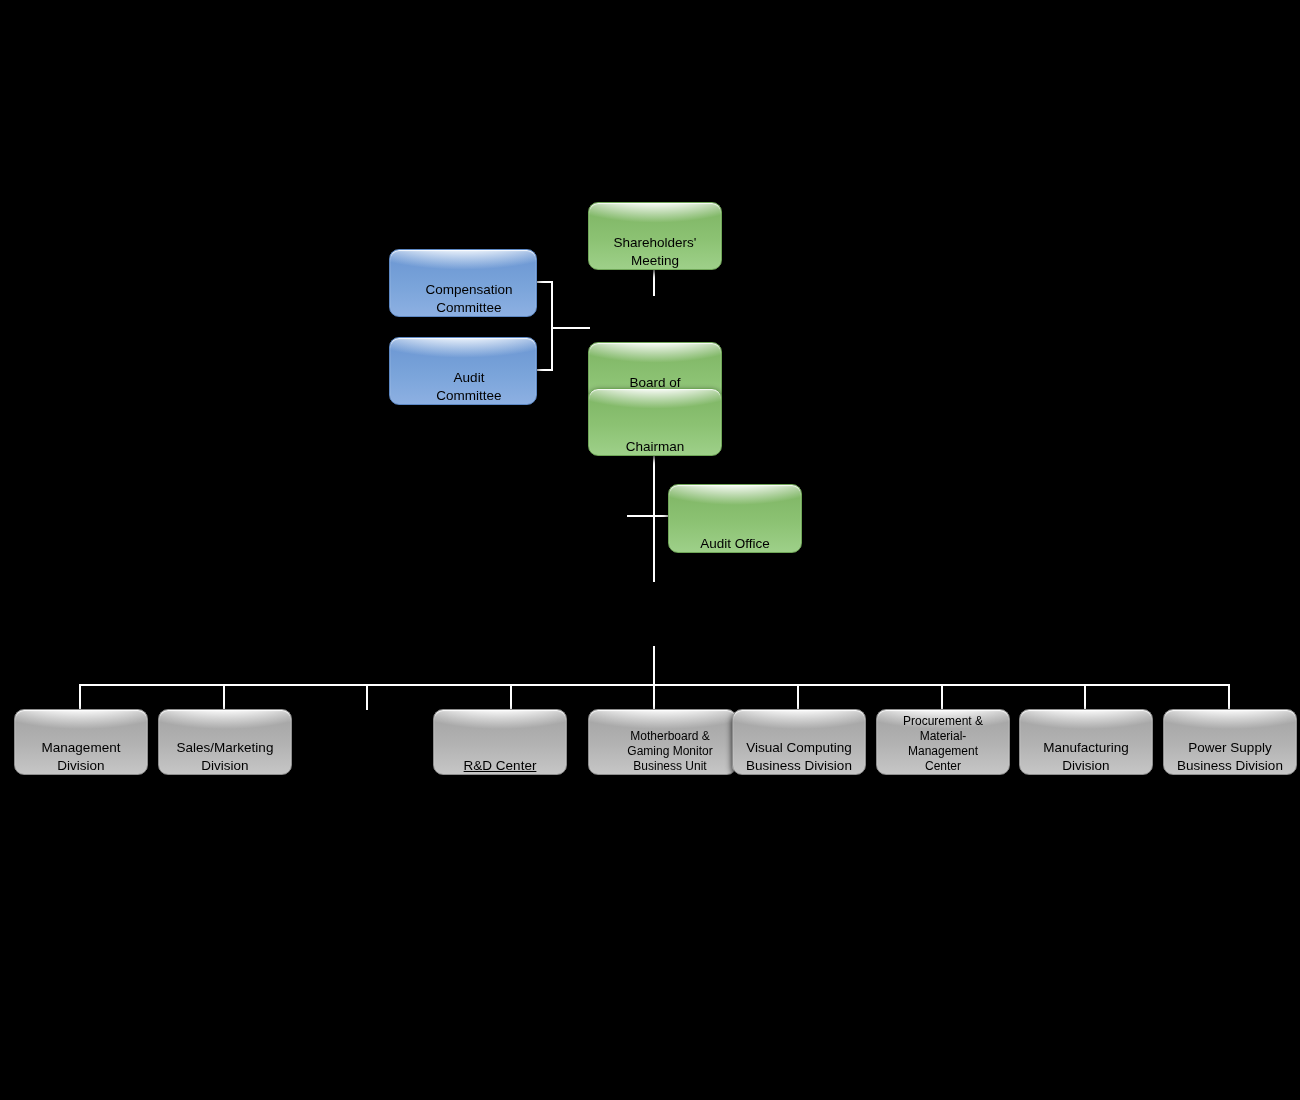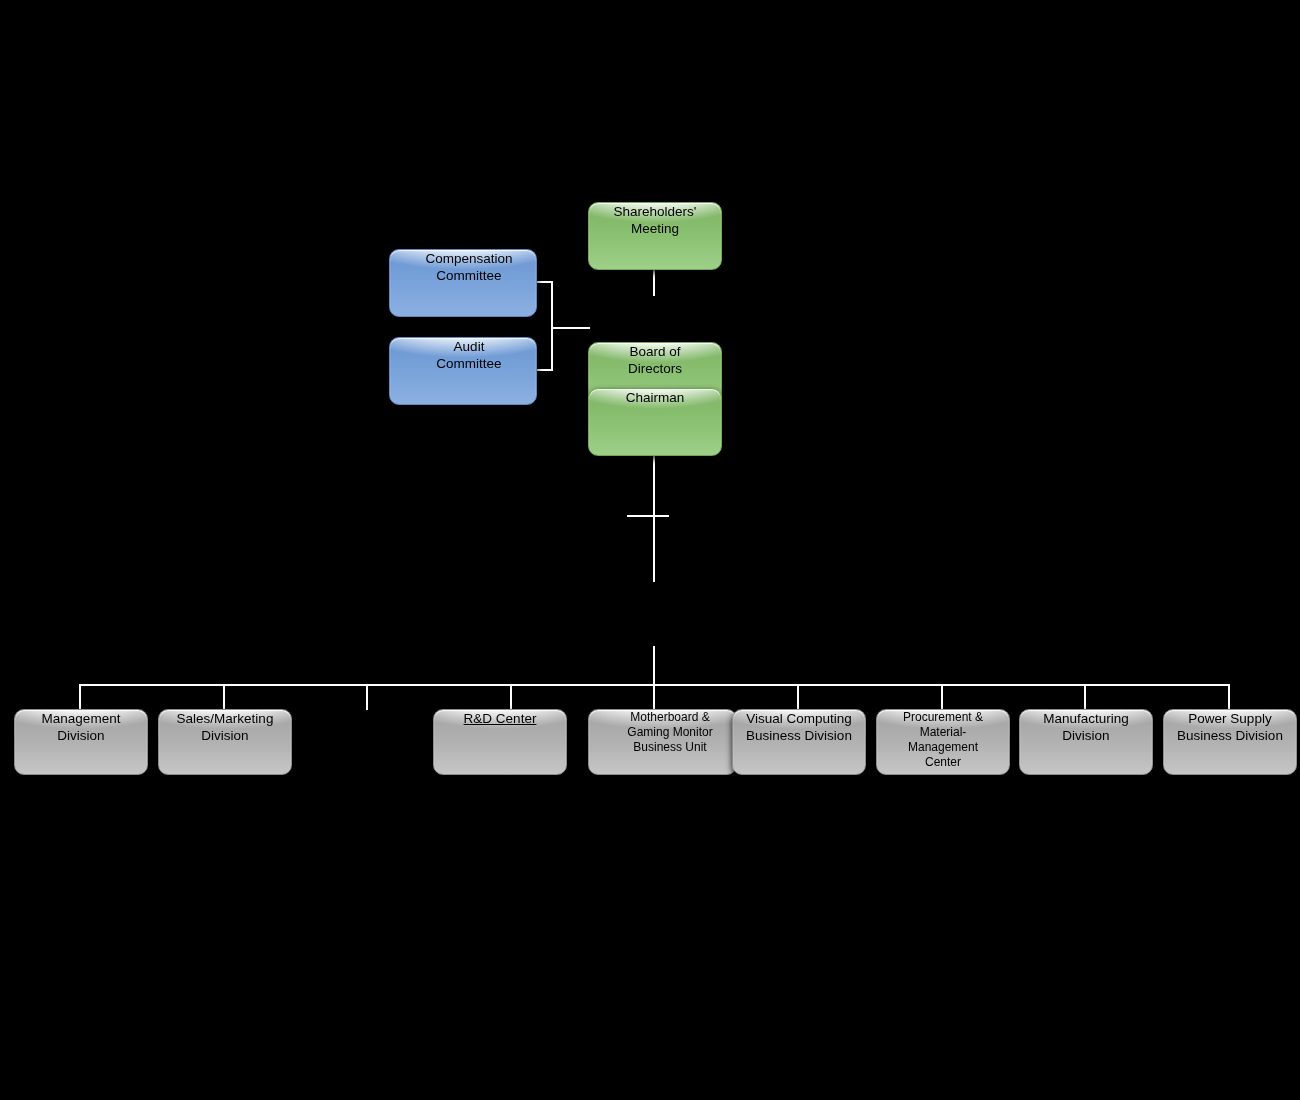--- a/index.html
+++ b/index.html
@@ -2,21 +2,21 @@
 <html><head>
 <meta charset="utf-8">
 <style>
   html,body { margin:0; padding:0; background:#000; }
   .stage {
     position:relative; width:1300px; height:1100px; background:#000000;
     overflow:hidden; font-family:"Liberation Sans", sans-serif;
   }
   .node {
     position:absolute; border-radius:10px;
-    display:flex; align-items:flex-start; justify-content:center;
+    display:flex; align-items:flex-end; justify-content:center;
     text-align:center; color:#000; font-size:13.5px;
     box-shadow: 0 3px 6px rgba(0,0,0,0.85);
   }
   .label { width:100%; padding:0 3px; }
   .label div { line-height:1.28; }
   .green {
     background-image:
       radial-gradient(ellipse 140% 110% at 50% -45%, rgba(255,255,255,0.97) 40%, rgba(255,255,255,0) 68%),
       linear-gradient(to bottom, #7db463 0%, #8cc273 55%, #9ed089 100%);
     border:1px solid #6fa657;
@@ -92,20 +92,25 @@
     <span class="label">
         <div>Board of</div>
         <div>Directors</div>
       </span>
   </div>
   <div class="node green" style="left:588px; top:388px; width:132px; height:66px;">
     <span class="label">
         <div>Chairman</div>
       </span>
   </div>
+  <div class="node green" style="left:668px; top:484px; width:132px; height:67px;">
+    <span class="label">
+        <div>Audit Office</div>
+      </span>
+  </div>
 
   <div class="node gray" style="left:14px; top:709px; width:132px; height:64px;">
     <span class="label">
         <div>Management</div>
         <div>Division</div>
       </span>
   </div>
   <div class="node gray" style="left:158px; top:709px; width:132px; height:64px;">
     <span class="label">
         <div>Sales/Marketing</div>

